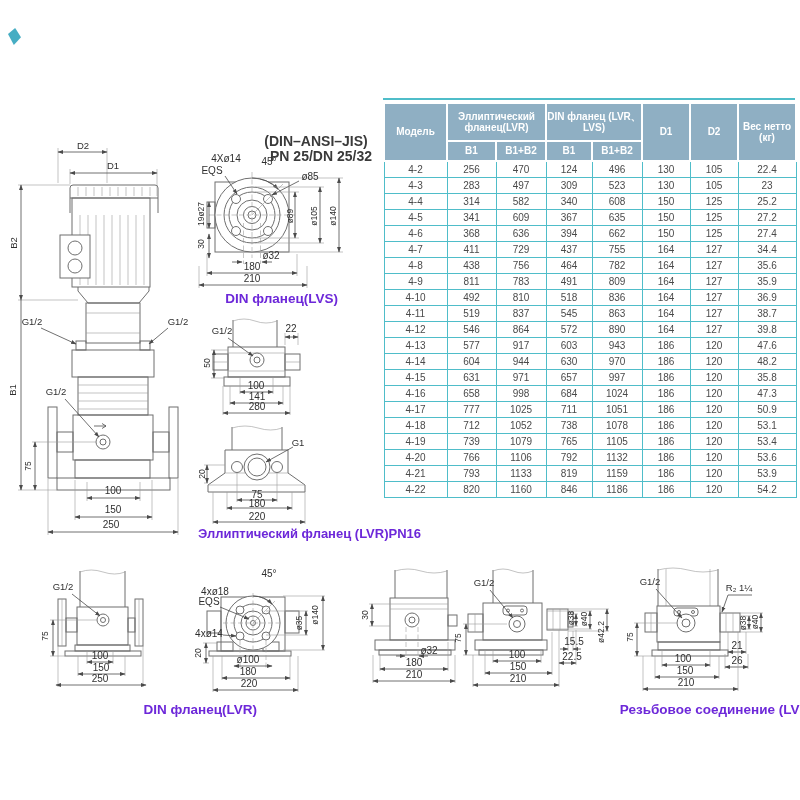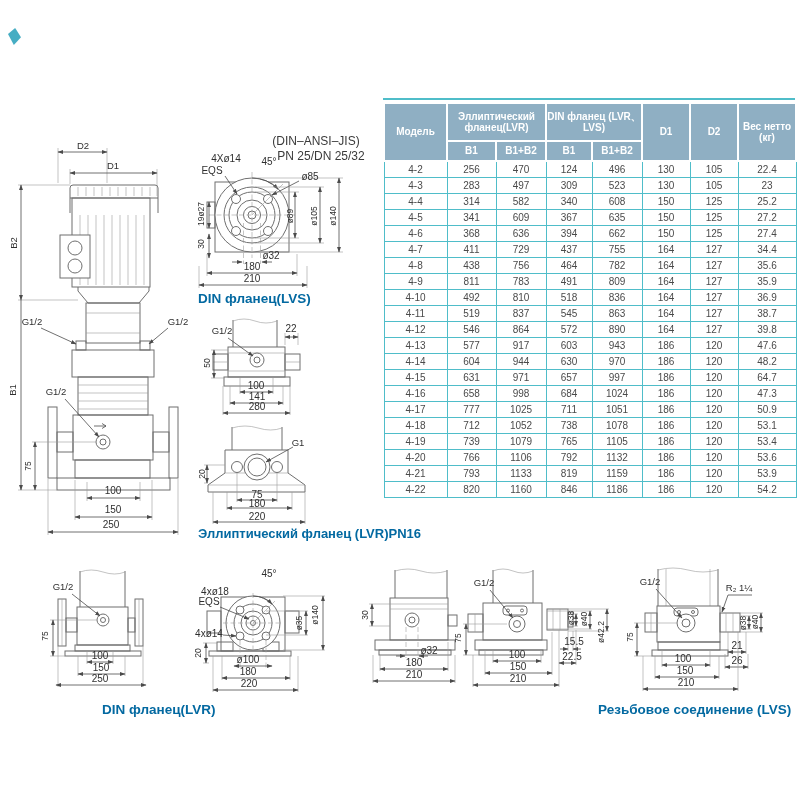--- a/index.html
+++ b/index.html
@@ -18,22 +18,22 @@
   svg .o{stroke:#6f6f6f;fill:none;stroke-width:1}
   svg .of{stroke:#6f6f6f;fill:#fff;stroke-width:1}
   svg .d{stroke:#4b4b4b;fill:none;stroke-width:.8}
   svg .x{stroke:#9a9a9a;fill:none;stroke-width:.6}
   svg .c{stroke:#a0a0a0;fill:none;stroke-width:.6;stroke-dasharray:5 2.5}
   .lb{position:absolute;font-size:10px;line-height:1;color:#2f2f2f;white-space:nowrap;
       transform:translate(-50%,-50%)}
   .lbr{position:absolute;font-size:8.5px;line-height:1;color:#2f2f2f;white-space:nowrap;
       transform:translate(-50%,-50%) rotate(-90deg)}
   .big{font-size:9.5px}
-  .strong{font-size:12px;font-weight:400;color:#3a3a3a}
-  .caption{position:absolute;font-size:13.5px;font-weight:600;color:#0369a1;text-align:left;white-space:nowrap}
+  .strong{font-size:14px;font-weight:700;color:#3a3a3a}
+  .caption{position:absolute;font-size:13.5px;font-weight:600;color:#6d28d9;text-align:right;white-space:nowrap}
   
   .dim-table-wrap{position:absolute;left:383px;top:98px;width:412px;border-top:2px solid var(--tline);padding-top:2px}
   table.dim{width:100%;border-collapse:collapse;table-layout:fixed;font-size:10px;color:var(--txt)}
   table.dim thead th{background:var(--thbg);color:#fff;font-weight:bold;border:2px solid #fff;
       padding:1px 0;line-height:1.15;font-size:10px;text-align:center;vertical-align:middle}
   table.dim thead tr.r1{height:38px}
   table.dim thead tr.r2{height:20px}
   table.dim tbody td{border:1px solid var(--tline);text-align:center;padding:0;height:15px;line-height:15px;background:#fff}
   .note{position:absolute;left:386px;top:509px;width:322px;font-size:10.5px;line-height:1.32;color:#3c3c3c}
 </style>
@@ -305,21 +305,21 @@
     <span class="lb" style="left:22px;top:27px">4xø18</span>
     <span class="lb" style="left:16px;top:37px">EQS</span>
     <span class="lb" style="left:16px;top:69px">4xø14</span>
     <span class="lbr" style="left:5px;top:88px">20</span>
     <span class="lb" style="left:55px;top:95px">ø100</span>
     <span class="lb" style="left:55px;top:107px">180</span>
     <span class="lb" style="left:56px;top:119px">220</span>
     <span class="lbr" style="left:106px;top:58px">ø35</span>
     <span class="lbr" style="left:122px;top:50px">ø140</span>
   </div>
-  <div class="caption" style="left:102px;top:702px;width:165px">DIN фланец(LVR)</div>
+  <div class="caption" style="left:92px;top:702px;width:165px">DIN фланец(LVR)</div>
 
   <div class="drawing" style="left:362px;top:568px;width:253px;height:130px">
     <svg width="253" height="130" viewBox="0 0 253 130">
       <defs>
           <marker id="m7" viewBox="0 0 10 10" refX="9" refY="5" markerWidth="7" markerHeight="7" orient="auto-start-reverse">
             <path d="M0,1.5L10,5L0,8.5z" fill="#4a4a4a"></path>
           </marker>
         </defs>
       <path class="o" d="M33,2 V30 M85,2 V30"></path>
       <path class="x" d="M33,3 Q46,-1 59,3 T85,3"></path>
@@ -596,21 +596,21 @@
             <td>48.2</td>
           </tr>
           <tr>
             <td>4-15</td>
             <td>631</td>
             <td>971</td>
             <td>657</td>
             <td>997</td>
             <td>186</td>
             <td>120</td>
-            <td>64.7</td>
+            <td>35.8</td>
           </tr>
           <tr>
             <td>4-16</td>
             <td>658</td>
             <td>998</td>
             <td>684</td>
             <td>1024</td>
             <td>186</td>
             <td>120</td>
             <td>47.3</td>

